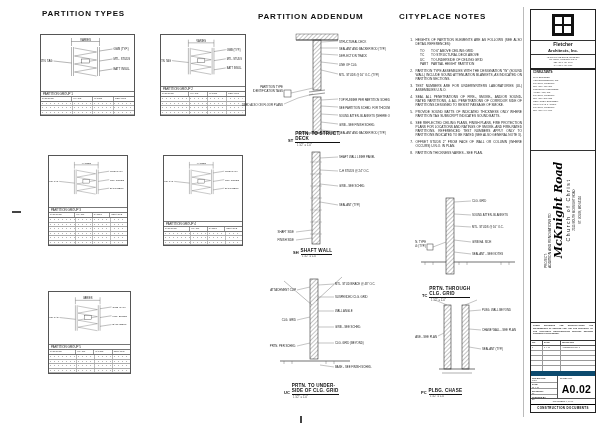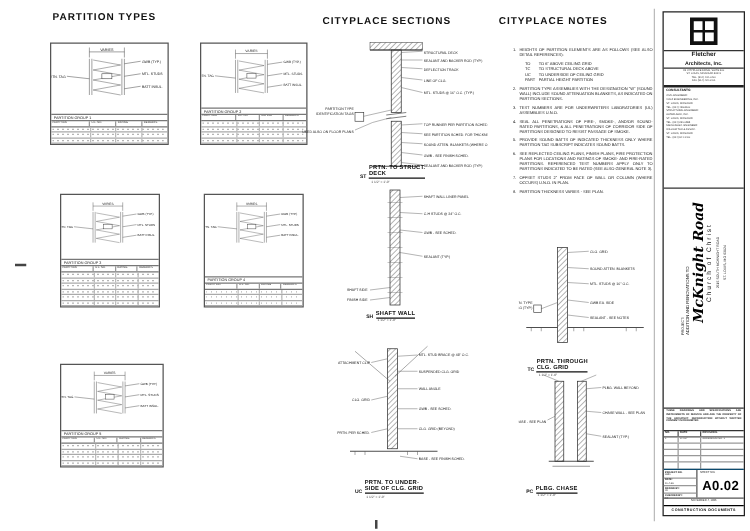--- a/index.html
+++ b/index.html
@@ -61,21 +61,21 @@
   .tb-seal{flex:1;}
   .tb-disc{border-top:1px solid #333;font-size:2.05px;line-height:1.3;padding:1px 2px;text-align:justify;font-weight:bold;color:#222;height:15px;}
   .tb-rev{height:30px;border-top:1px solid #333;}
   .rev-head{display:flex;font-size:2.2px;font-weight:bold;border-bottom:1px solid #555;line-height:1.6;}
   .rev-head span{border-left:1px solid #555;padding-left:1px;}
   .rev-head span:first-child{border-left:none;}
   .rv1{width:10px}.rv2{width:16px}.rv3{flex:1}
   .rev-row{display:flex;height:4.2px;border-bottom:1px solid #999;font-size:2.1px;line-height:1.9;color:#333;}
   .rev-row span{border-left:1px solid #999;padding-left:1px;overflow:hidden;white-space:nowrap;}
   .rev-row span:first-child{border-left:none;}
-  .tb-info{border-top:1px solid #0c4a6e;display:flex;height:22px;}
+  .tb-info{border-top:5px solid #0c4a6e;display:flex;height:22px;}
   .tb-fields{width:26px;border-right:1px solid #555;display:flex;flex-direction:column;}
   .f{flex:1;border-bottom:1px solid #999;font-size:2.05px;line-height:1.2;padding:.5px 0 0 1px;color:#333;}
   .f:last-child{border-bottom:none;}
   .f b{display:block;font-weight:bold;color:#111;}
   .tb-sn{flex:1;display:flex;flex-direction:column;}
   .sn-label{font-size:2.3px;padding:1px 0 0 2px;color:#222;}
   .sn-num{flex:1;display:flex;align-items:center;justify-content:center;font-size:10.5px;font-weight:bold;letter-spacing:.3px;color:#000;}
   .tb-date{font-size:2.2px;text-align:center;border-top:1px solid #555;line-height:2.2;color:#333;}
   .tb-bar{border-top:1px solid #000;font-size:2.9px;font-weight:bold;text-align:center;letter-spacing:.4px;line-height:2.4;color:#000;}
   .divider{position:absolute;left:523px;top:7px;width:1px;height:410px;background:#bbb;}
@@ -88,21 +88,21 @@
 
   <svg width="0" height="0" style="position:absolute">
     <defs>
       <pattern id="hat" width="3" height="3" patternUnits="userSpaceOnUse" patternTransform="rotate(45)">
         <line x1="0" y1="0" x2="0" y2="3" stroke="#555" stroke-width="0.7"></line>
       </pattern>
     </defs>
   </svg>
 
   <div class="hd" style="left:42px;top:9px">PARTITION TYPES</div>
-  <div class="hd" style="left:258px;top:12px">CITYPLACE SECTIONS</div>
+  <div class="hd" style="left:258px;top:12px">PARTITION ADDENDUM</div>
   <div class="hd" style="left:399px;top:12px">CITYPLACE NOTES</div>
 
   <div class="pgroup" style="left:40px;top:34px;width:93px;height:80px">
     <div class="pg-draw">
       <svg width="100%" height="44" viewBox="0 0 92 44">
         <g stroke="#444" stroke-width="0.4" fill="none">
           <line x1="30" y1="3" x2="30" y2="11"></line>
             <line x1="58" y1="3" x2="58" y2="11"></line>
           <line x1="30" y1="6.5" x2="58" y2="6.5"></line>
           <line x1="30" y1="12" x2="30" y2="41"></line>

